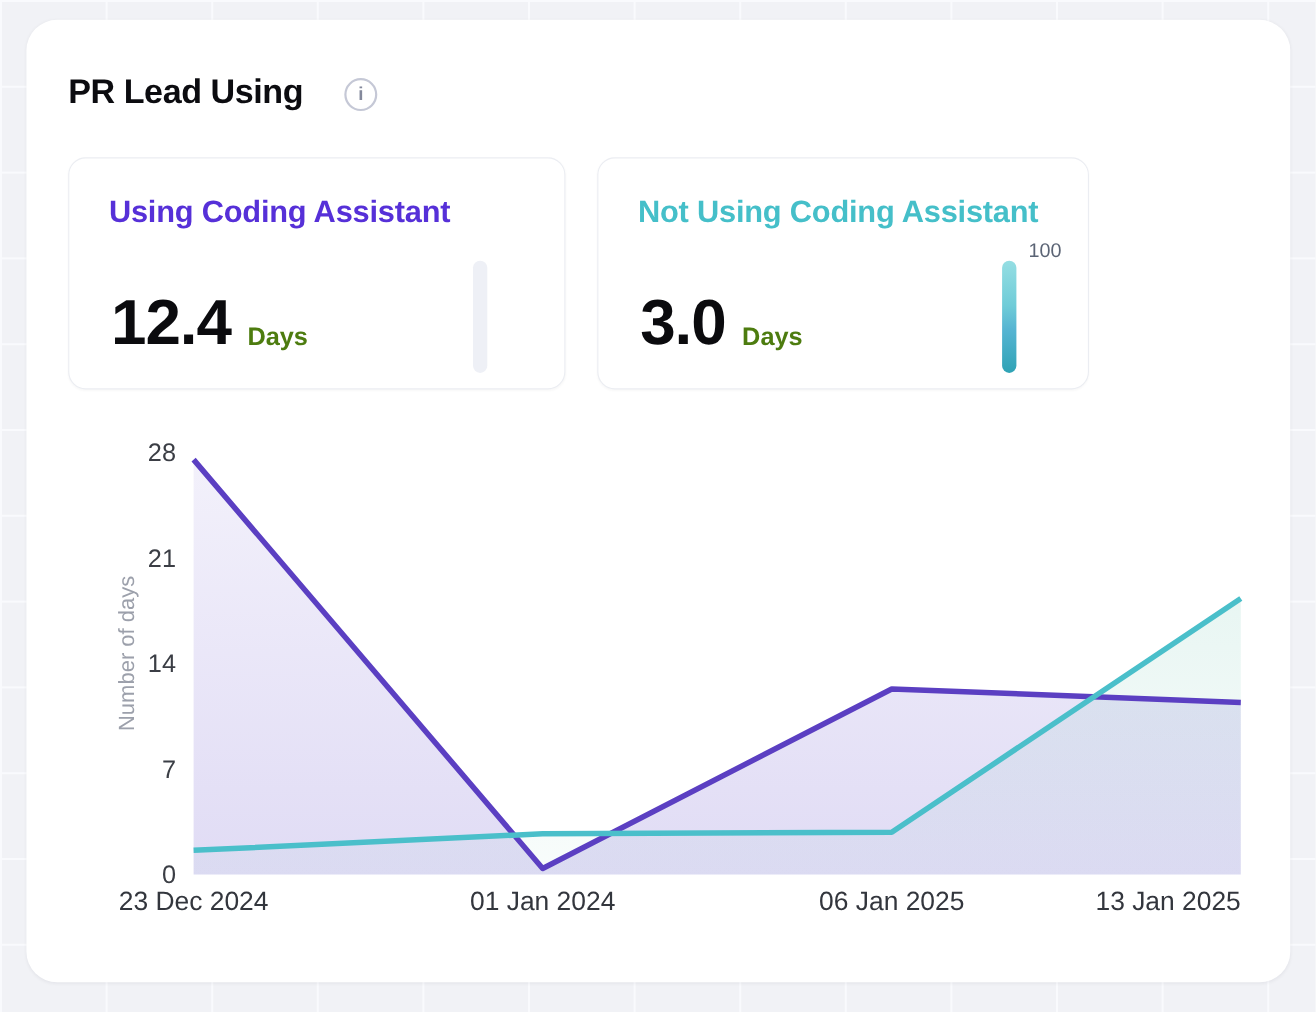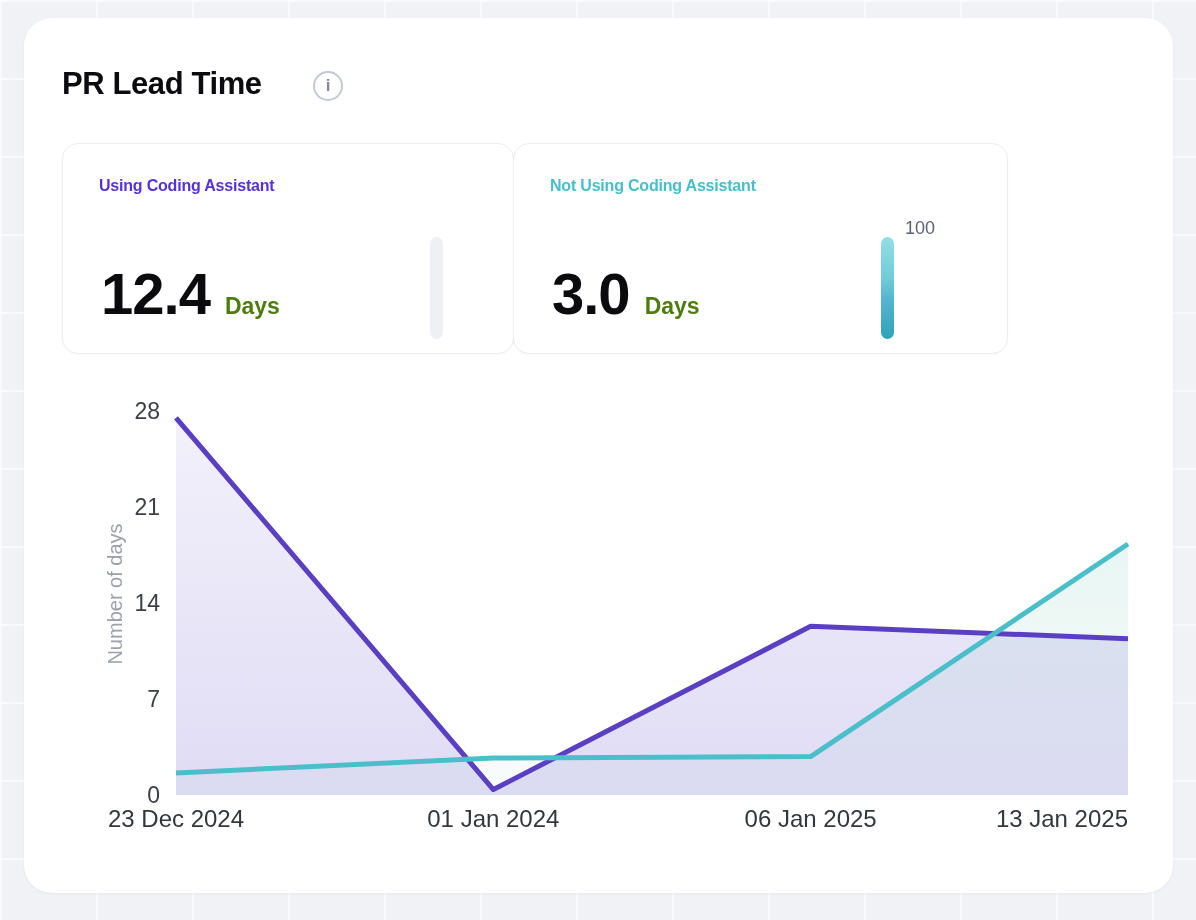--- a/index.html
+++ b/index.html
@@ -27,24 +27,24 @@
     color:#83889b;font-size:17px;font-weight:700;
     display:flex;align-items:center;justify-content:center;
     cursor:pointer;user-select:none;
   }
   .stat-card{
     position:absolute;top:125px;height:209px;background:#fff;
     border:1px solid #ebedf2;border-radius:16px;
     box-shadow:0 1px 2px rgba(20,20,40,0.03);
   }
   .stat-card.using{left:38px;width:450px;}
-  .stat-card.notusing{left:489px;width:445px;padding-left:48px;}
+  .stat-card.notusing{left:519px;width:445px;}
   .stat-label{
     position:absolute;left:36px;top:33px;
-    font-size:16px;font-weight:700;letter-spacing:-0.2px;
+    font-size:28px;font-weight:700;letter-spacing:-0.2px;
   }
   .stat-value-row{
     position:absolute;left:38px;bottom:30px;
     display:flex;align-items:flex-end;margin-top:48px;
   }
   .stat-value{
     font-size:58px;font-weight:800;color:#0b0b0e;
     letter-spacing:-1px;line-height:1;
   }
   .stat-unit{
@@ -66,21 +66,21 @@
   .chart-wrap{
     position:absolute;left:0;top:380px;width:1149px;height:460px;
   }
   .chart-wrap svg{display:block;}
 </style>
 </head>
 <body>
 
 <div class="main-card">
 
-  <div class="page-title">PR Lead Time</div>
+  <div class="page-title">PR Lead Using</div>
   <div class="info-icon">
     <span>i</span>
   </div>
 
   <div class="stat-card using">
     <div class="stat-label" style="color: rgb(86, 48, 216);">Using Coding Assistant</div>
     <div class="stat-value-row">
       <span class="stat-value">12.4</span>
       <span class="stat-unit">Days</span>
     </div>

